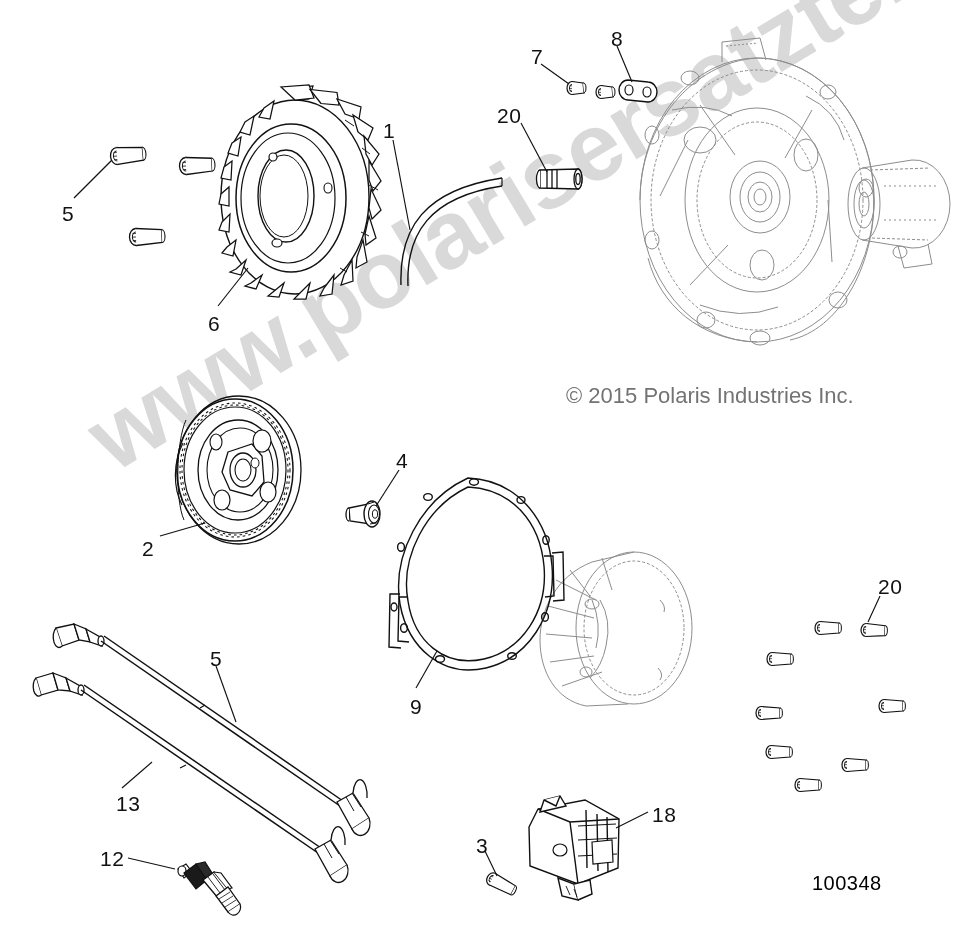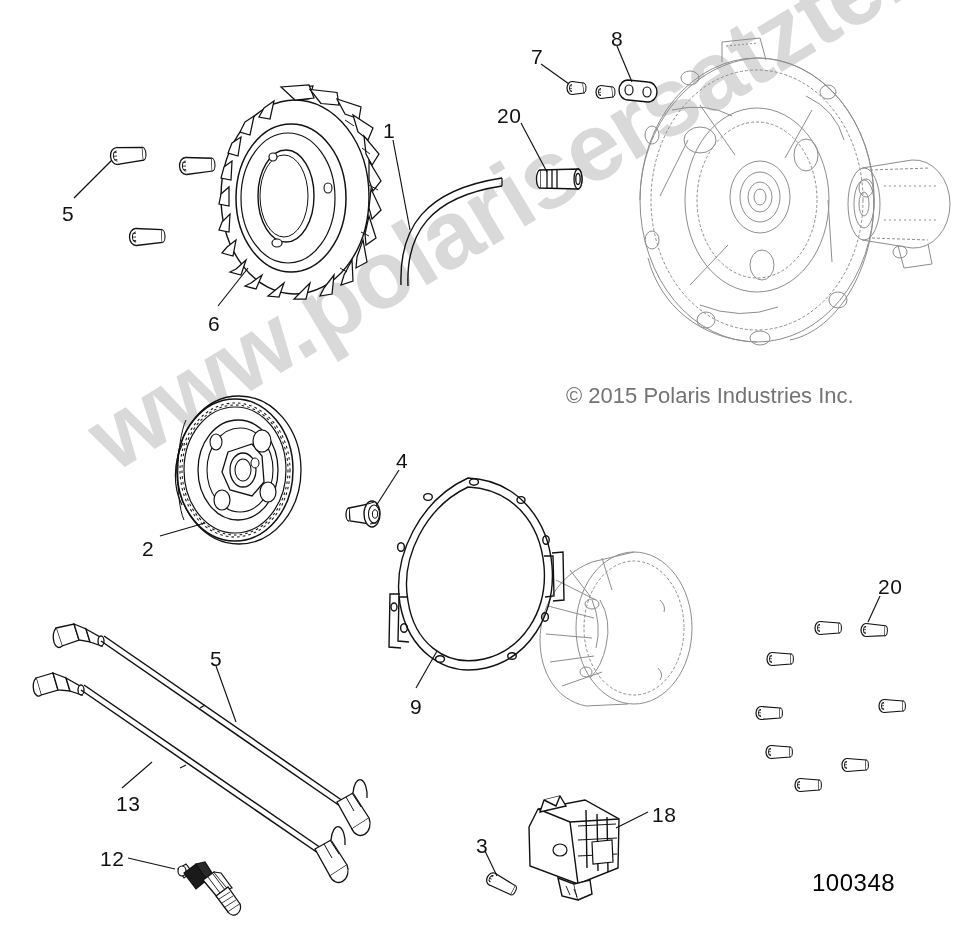--- a/index.html
+++ b/index.html
@@ -4,21 +4,21 @@
 <style>
   html,body{margin:0;padding:0;background:#ffffff;}
   body{width:965px;height:948px;position:relative;overflow:hidden;
        font-family:"Liberation Sans","DejaVu Sans",sans-serif;color:#000;}
   #stage{position:absolute;left:0;top:0;width:965px;height:948px;}
   .layer{position:absolute;left:0;top:0;width:965px;height:948px;}
   .callout{position:absolute;font-size:21px;line-height:21px;color:#111;
            letter-spacing:0.5px;white-space:nowrap;}
   .copyright{position:absolute;font-size:22px;line-height:20px;color:#737373;
              white-space:nowrap;}
-  .partno{position:absolute;font-size:24px;line-height:22px;color:#000;
+  .partno{position:absolute;font-size:20px;line-height:22px;color:#000;
           font-weight:400;letter-spacing:0.5px;white-space:nowrap;}
   .wm{position:absolute;left:72px;top:404px;width:840px;
       font-size:96px;line-height:96px;font-weight:bold;color:#d9d9d9;
       transform:rotate(-31deg);transform-origin:0 0;white-space:nowrap;
       letter-spacing:-1px;pointer-events:none;}
   svg{display:block;overflow:visible;}
 </style>
 </head>
 <body>
 

